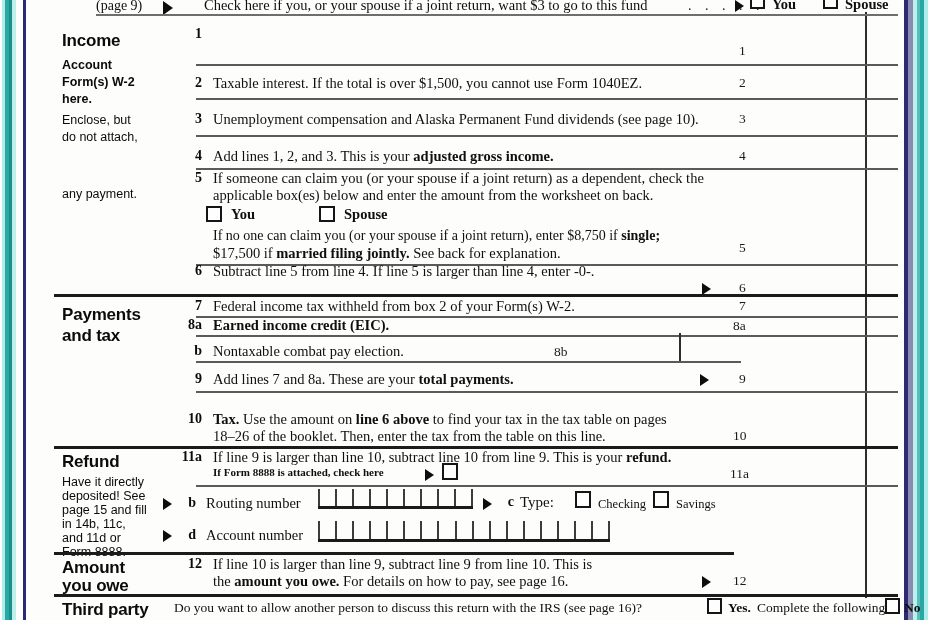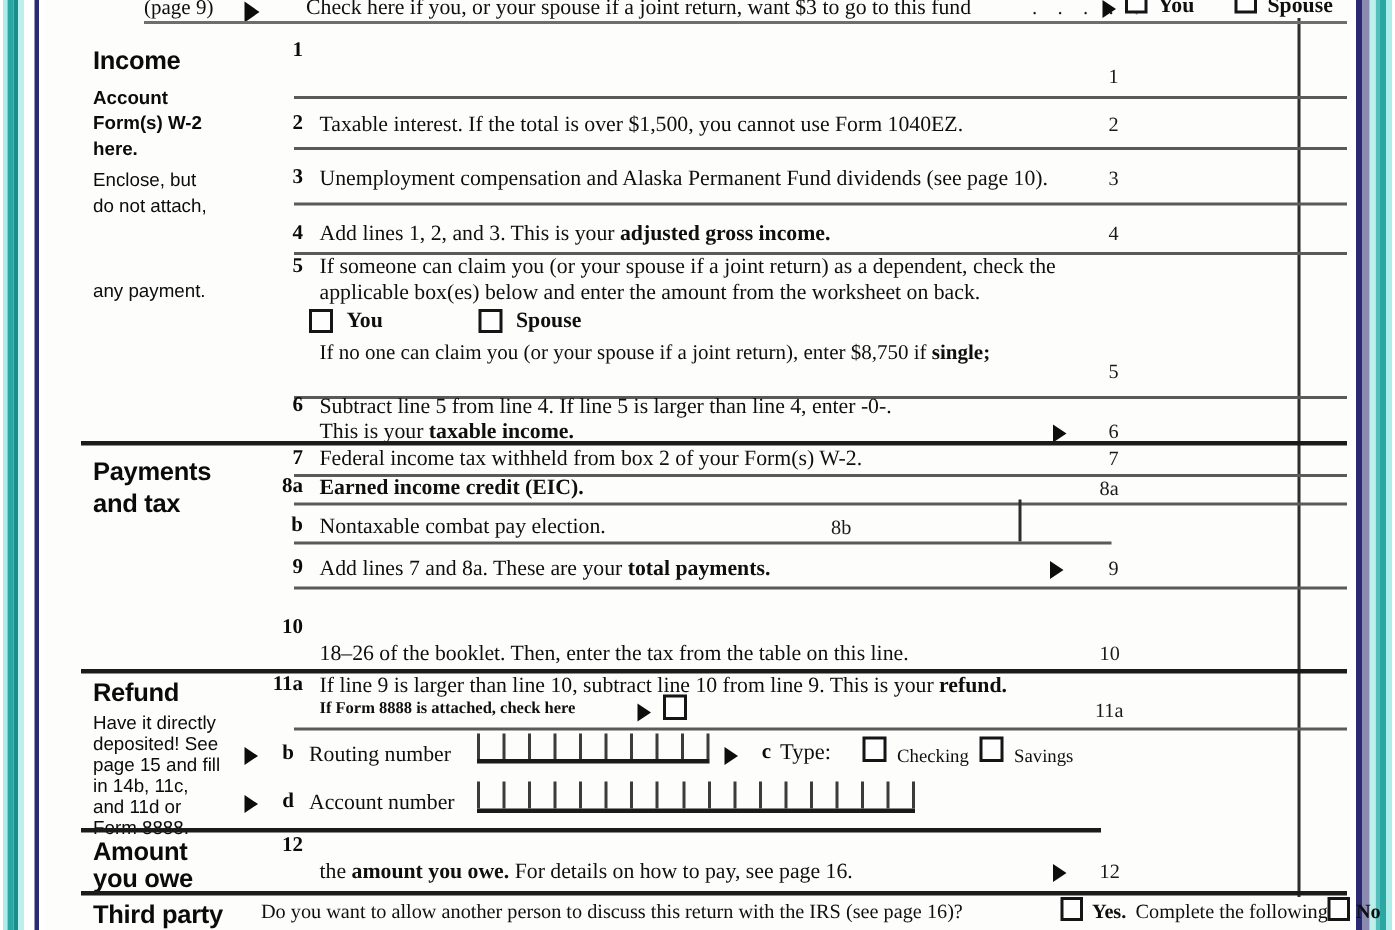--- a/index.html
+++ b/index.html
@@ -231,26 +231,26 @@
     <div class="lineno" style="left:150px; top:170px; width:22px;">5</div>
     <div class="txt" style="left:183px; top:170px; font-size:14.5px;">If someone can claim you (or your spouse if a joint return) as a dependent, check the</div>
     <div class="txt" style="left:183px; top:187px; font-size:14.5px;">applicable box(es) below and enter the amount from the worksheet on back.</div>
 
     <div class="cbox" style="left:176px; top:206px; width:16px; height:16px;"></div>
     <div class="txt b" style="left:201px; top:206px; font-size:14.5px;">You</div>
     <div class="cbox" style="left:289px; top:206px; width:16px; height:16px;"></div>
     <div class="txt b" style="left:314px; top:206px; font-size:14.5px;">Spouse</div>
 
     <div class="txt" style="left:183px; top:228px; font-size:14px;"><span>If no one can claim you (or your spouse if a joint return), enter $8,750 if </span><span class="b">single;</span></div>
+    <div class="txt" style="left:183px; top:245px; font-size:14.5px;"><span>$17,500 if </span><span class="b">married filing jointly.</span><span> See back for explanation.</span></div>
     <div class="moneylbl" style="left:709px; top:240px;">5</div>
     <div class="hr" style="left:166px; top:264px; width:702px;"></div>
 
     <div class="lineno" style="left:150px; top:263px; width:22px;">6</div>
     <div class="txt" style="left:183px; top:263px; font-size:14.5px;">Subtract line 5 from line 4. If line 5 is larger than line 4, enter -0-.</div>
-    <div class="txt" style="left:183px; top:280px; font-size:14.5px;"><span>This is your </span><span class="b">taxable income.</span></div>
     <div class="arrow" style="left:672px; top:283px;"></div>
     <div class="moneylbl" style="left:709px; top:280px;">6</div>
 
     <div class="hr thick" style="left:24px; top:294px; width:844px;"></div>
 
     <div class="sidelbl sidehead" style="left:32px; top:305px;text-align:right;">Payments</div>
     <div class="sidelbl sidehead" style="left:32px; top:326px;">and tax</div>
 
     <div class="lineno" style="left:150px; top:298px; width:22px;">7</div>
     <div class="txt" style="left:183px; top:298px; font-size:14.5px;">Federal income tax withheld from box 2 of your Form(s) W-2.</div>
@@ -268,20 +268,21 @@
     <div class="vtick" style="left:649px; top:333px; height:28px;"></div>
     <div class="hr" style="left:166px; top:361px; width:545px;"></div>
 
     <div class="lineno" style="left:150px; top:371px; width:22px;">9</div>
     <div class="txt" style="left:183px; top:371px; font-size:14.5px;"><span>Add lines 7 and 8a. These are your </span><span class="b">total payments.</span></div>
     <div class="arrow" style="left:670px; top:374px;"></div>
     <div class="moneylbl" style="left:709px; top:371px;">9</div>
     <div class="hr" style="left:166px; top:391px; width:702px;"></div>
 
     <div class="lineno" style="left:142px; top:411px; width:30px;">10</div>
+    <div class="txt" style="left:183px; top:411px; font-size:14.5px;"><span class="b">Tax.</span><span> Use the amount on </span><span class="b">line 6 above</span><span> to find your tax in the tax table on pages</span></div>
     <div class="txt" style="left:183px; top:428px; font-size:14.5px;">18–26 of the booklet. Then, enter the tax from the table on this line.</div>
     <div class="moneylbl" style="left:703px; top:428px;">10</div>
 
     <div class="hr thick" style="left:24px; top:446px; width:844px;"></div>
 
     <div class="sidelbl sidehead" style="left:32px; top:452px;">Refund</div>
     <div class="sidelbl sidenote" style="left:32px; top:475px;">Have it directly</div>
     <div class="sidelbl sidenote" style="left:32px; top:489px;">deposited! See</div>
     <div class="sidelbl sidenote" style="left:32px; top:503px;">page 15 and fill</div>
     <div class="sidelbl sidenote" style="left:32px; top:517px;">in 14b, 11c,</div>
@@ -341,20 +342,21 @@
         <span style="flex: 1 1 0px;"></span>
         <span style="flex: 1 1 0px;"></span>
       </div>
 
     <div class="hr thick" style="left:24px; top:552px; width:680px;"></div>
 
     <div class="sidelbl sidehead" style="left:32px; top:558px;">Amount</div>
     <div class="sidelbl sidehead" style="left:32px; top:576px;">you owe</div>
 
     <div class="lineno" style="left:142px; top:556px; width:30px;">12</div>
+    <div class="txt" style="left:183px; top:556px; font-size:14.5px;">If line 10 is larger than line 9, subtract line 9 from line 10. This is</div>
     <div class="txt" style="left:183px; top:573px; font-size:14.5px;"><span>the </span><span class="b">amount you owe.</span><span> For details on how to pay, see page 16.</span></div>
     <div class="arrow" style="left:672px; top:576px;"></div>
     <div class="moneylbl" style="left:703px; top:573px;">12</div>
 
     <div class="hr thick" style="left:24px; top:594px; width:844px;"></div>
 
     <div class="sidelbl sidehead" style="left:32px; top:600px;">Third party</div>
     <div class="txt" style="left:144px; top:600px; font-size:13.5px;">Do you want to allow another person to discuss this return with the IRS (see page 16)?</div>
     <div class="cbox" style="left:677px; top:598px; width:15px; height:16px;"></div>
     <div class="txt b" style="left:698px; top:600px; font-size:13.5px;">Yes.</div>

